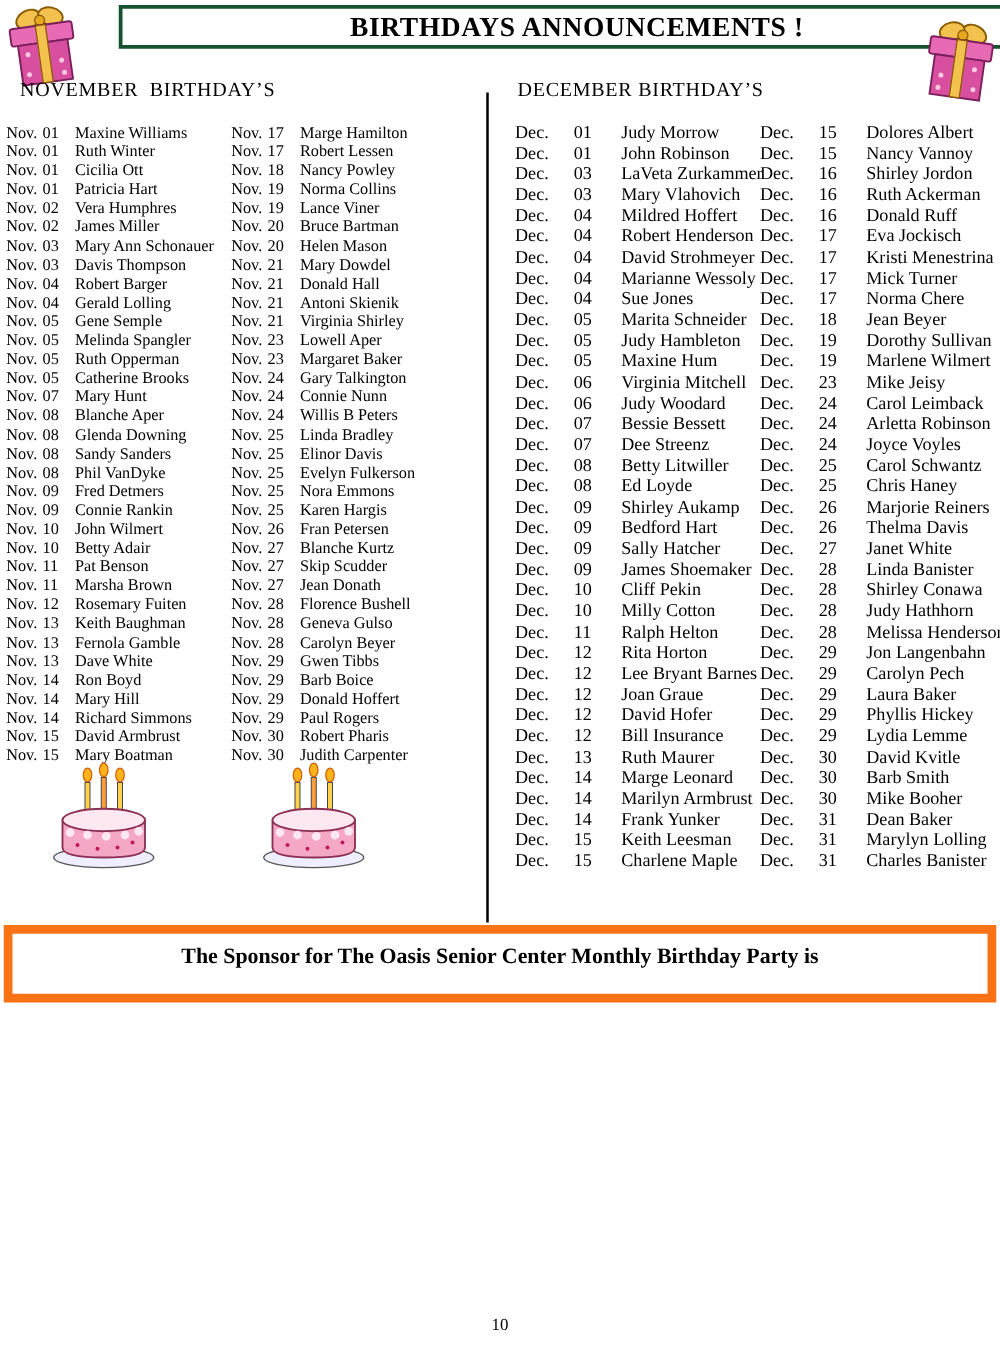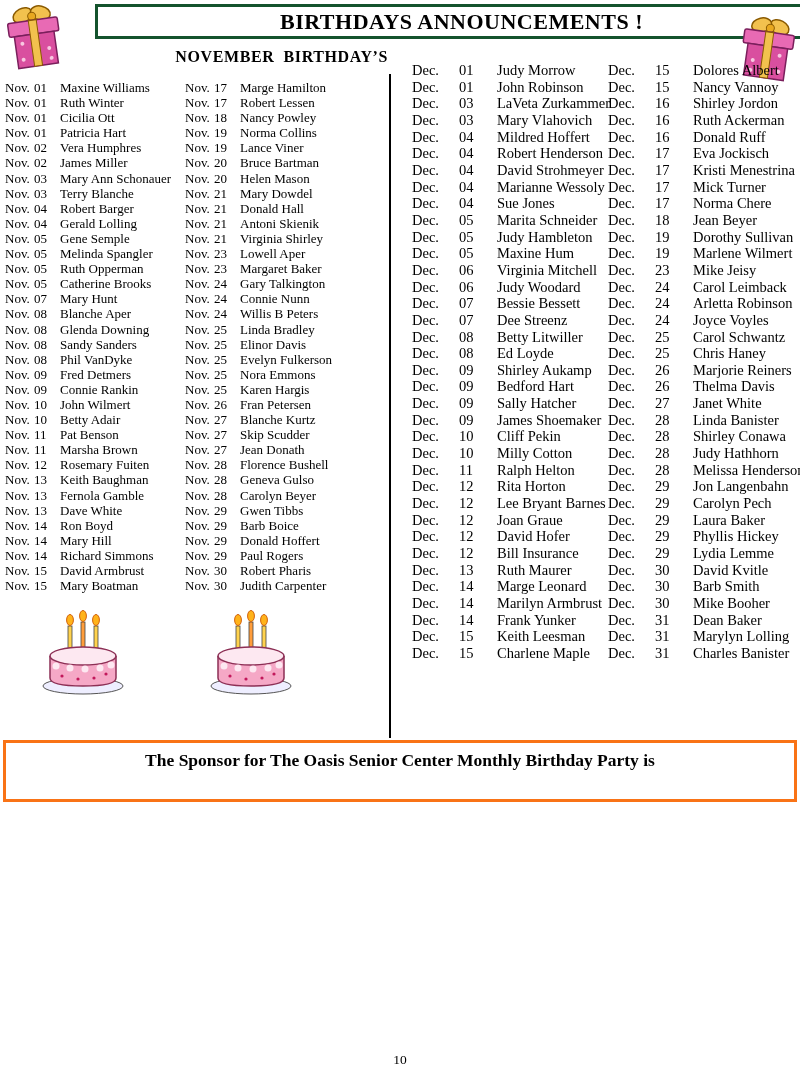--- a/index.html
+++ b/index.html
@@ -20,21 +20,21 @@
   .title-box h1 { margin:0; font-size:22px; font-weight:bold; letter-spacing:.5px; white-space:pre; }
 
   .gift { position:absolute; }
   .gift-left  { left:5px;  top:0; }
   .gift-right { right:3px; top:12px; transform:scaleX(-1); }
 
   .col { position:absolute; top:48px; }
   .nov-col { left:0;     width:388px; }
   .dec-col { left:398px; width:402px; }
   .col-heading {
-    margin:0; text-align:right; font-weight:bold; font-size:16px;
+    margin:16px; text-align:left; font-weight:normal; font-size:16px;
     letter-spacing:.6px; white-space:pre;
   }
 
   .divider {
     position:absolute; left:389px; top:74px; height:664px; width:0;
     border-left:2px solid #000;
   }
 
   .lists { display:flex; margin-top:14px; }
   .list .row { display:grid; white-space:nowrap; }
@@ -42,21 +42,21 @@
   .dec-col .row { grid-template-columns:47px 38px auto; font-size:14.5px; line-height:16.65px; }
   .list-nov-1 { width:180px; margin-left:5px; }
   .list-nov-2 { width:200px; }
   .list-dec-1 { width:196px; margin-left:14px; }
   .list-dec-2 { width:190px; }
 
   .cakes { position:absolute; left:40px; top:560px; display:flex; gap:82px; }
 
   .sponsor-box {
     position:absolute; left:3px; top:740px; width:794px; height:62px;
-    border:3px solid #f97316; box-sizing:border-box;
+    border:7px solid #f97316; box-sizing:border-box;
     text-align:center; padding-top:4px;
   }
   .sponsor-box p { margin:0; font-weight:bold; font-size:17.5px; line-height:26px; }
 
   .page-num {
     position:absolute; left:0; top:1052px; width:100%;
     text-align:center; font-size:13.5px;
   }
 </style>
 </head>
@@ -133,21 +133,21 @@
             <span>James Miller</span>
           </div>
           <div class="row">
             <span>Nov.</span>
             <span>03</span>
             <span>Mary Ann Schonauer</span>
           </div>
           <div class="row">
             <span>Nov.</span>
             <span>03</span>
-            <span>Terry Blanche</span>
+            <span>Davis Thompson</span>
           </div>
           <div class="row">
             <span>Nov.</span>
             <span>04</span>
             <span>Robert Barger</span>
           </div>
           <div class="row">
             <span>Nov.</span>
             <span>04</span>
             <span>Gerald Lolling</span>
@@ -491,20 +491,21 @@
         <circle cx="38" cy="71" r="1.6" fill="#c2185b"></circle>
         <circle cx="54" cy="70" r="1.6" fill="#c2185b"></circle>
         <circle cx="66" cy="66" r="1.6" fill="#c2185b"></circle>
       </svg>
     </div>
   </div>
 
   <div class="divider"></div>
 
   <div class="col dec-col">
+    <h2 class="col-heading">DECEMBER BIRTHDAY’S</h2>
     <div class="lists">
       <div class="list list-dec-1">
           <div class="row">
             <span>Dec.</span>
             <span>01</span>
             <span>Judy Morrow</span>
           </div>
           <div class="row">
             <span>Dec.</span>
             <span>01</span>

